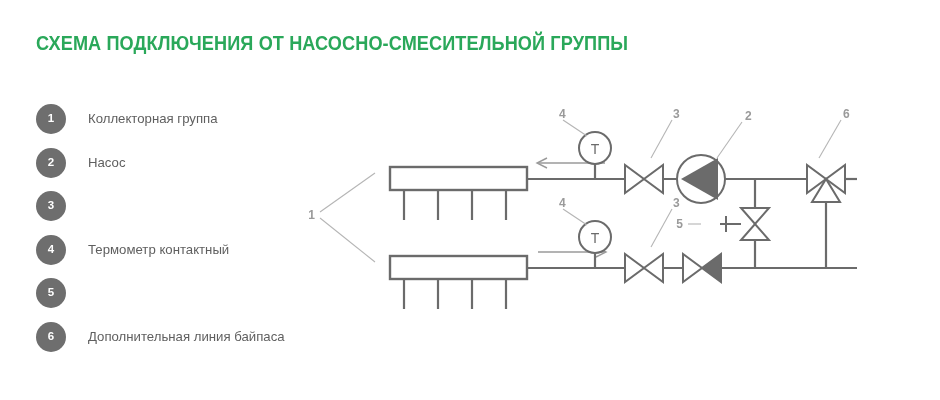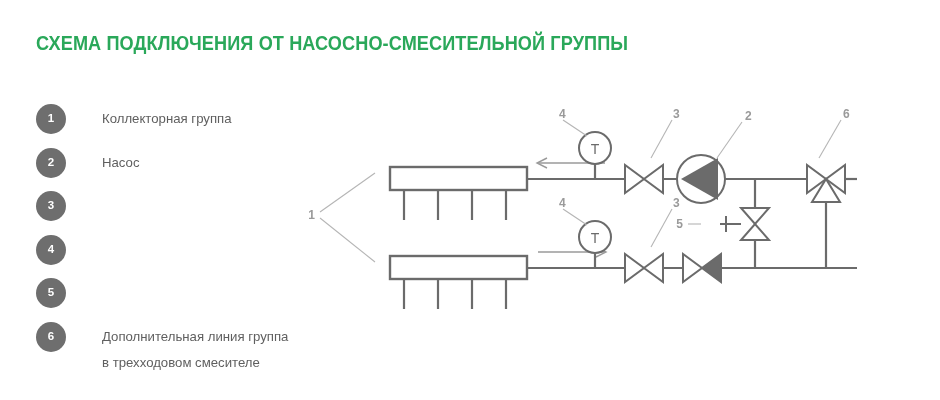--- a/index.html
+++ b/index.html
@@ -58,21 +58,21 @@
     background: #6e6e6e;
     color: #ffffff;
     font-size: 11.5px;
     font-weight: bold;
     display: flex;
     align-items: center;
     justify-content: center;
     line-height: 1;
   }
   .legend-text {
-    margin-left: 36px;
+    margin-left: 22px;
     color: #5f5f5f;
     font-size: 13.2px;
     line-height: 26px;
     padding-top: 2px;
   }
   .legend-text .ln2 {
     display: block;
     line-height: 26px;
   }
 
@@ -121,31 +121,33 @@
         <span>Насос</span>
       </div>
     </div>
 
     <div class="legend-row">
       <div class="legend-badge">3</div>
     </div>
 
     <div class="legend-row">
       <div class="legend-badge">4</div>
+      <div class="legend-text">
+        <span>Термометр контактный</span>
+      </div>
     </div>
 
     <div class="legend-row">
       <div class="legend-badge">5</div>
     </div>
 
     <div class="legend-row">
       <div class="legend-badge">6</div>
       <div class="legend-text">
-        <span>Дополнительная линия группа</span>
-        <span class="ln2">в трехходовом смесителе</span>
+        <span>Дополнительная линия байпаса</span>
       </div>
     </div>
 
   </div>
 
   <div id="diagram">
     <svg width="645" height="230" viewBox="0 0 645 230" xmlns="http://www.w3.org/2000/svg">
       <g fill="none" stroke="#6b6b6b" stroke-width="2.2" stroke-linecap="butt">
 
         <g>

